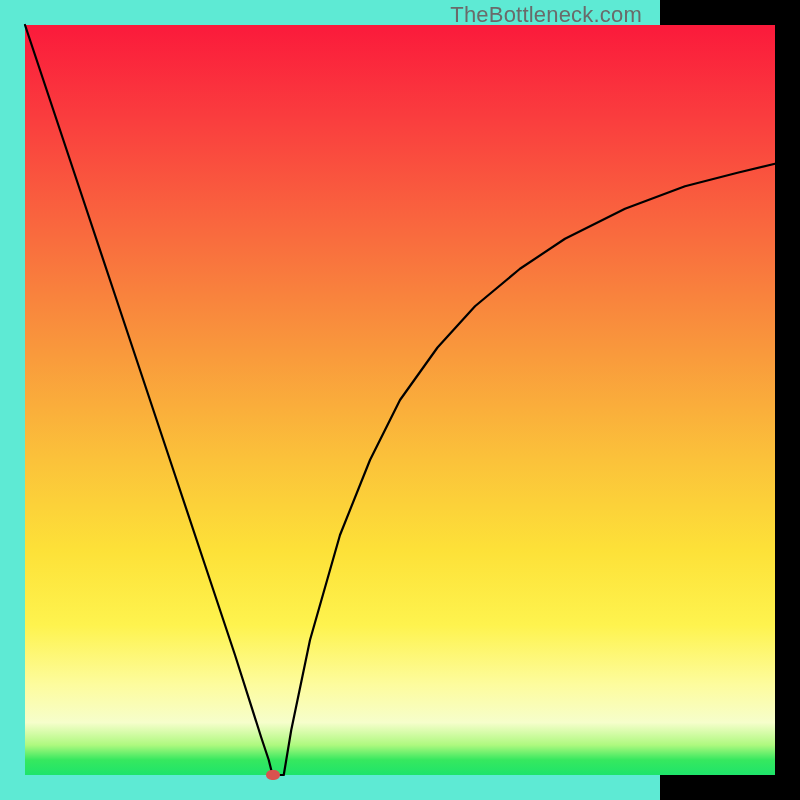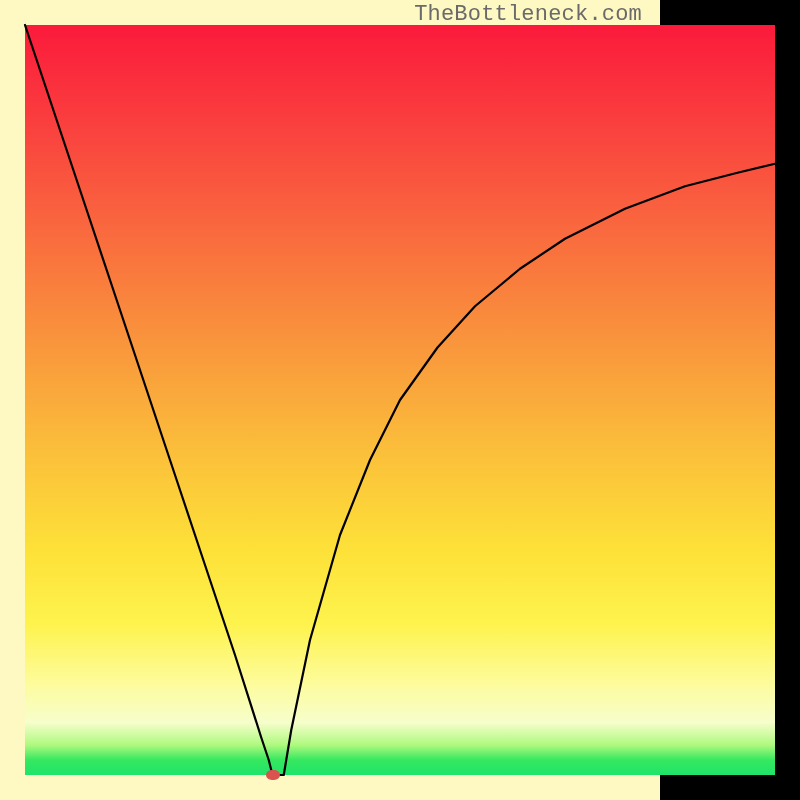--- a/index.html
+++ b/index.html
@@ -8,22 +8,21 @@
     width: 800px;
     height: 800px;
     background: #000;
     font-family: Arial, Helvetica, sans-serif;
     overflow: hidden;
   }
   .outer {
     position: relative;
     width: 660px;
     height: 800px;
-    background: #fef9c3;
-    font-family: Liberation Mono, monospace;
+    background: #5eead4;
   }
   .watermark {
     position: absolute;
     top: 2px;
     right: 18px;
     color: #6a6a6a;
     font-size: 22px;
     font-weight: 500;
     letter-spacing: 0.2px;
     user-select: none;

